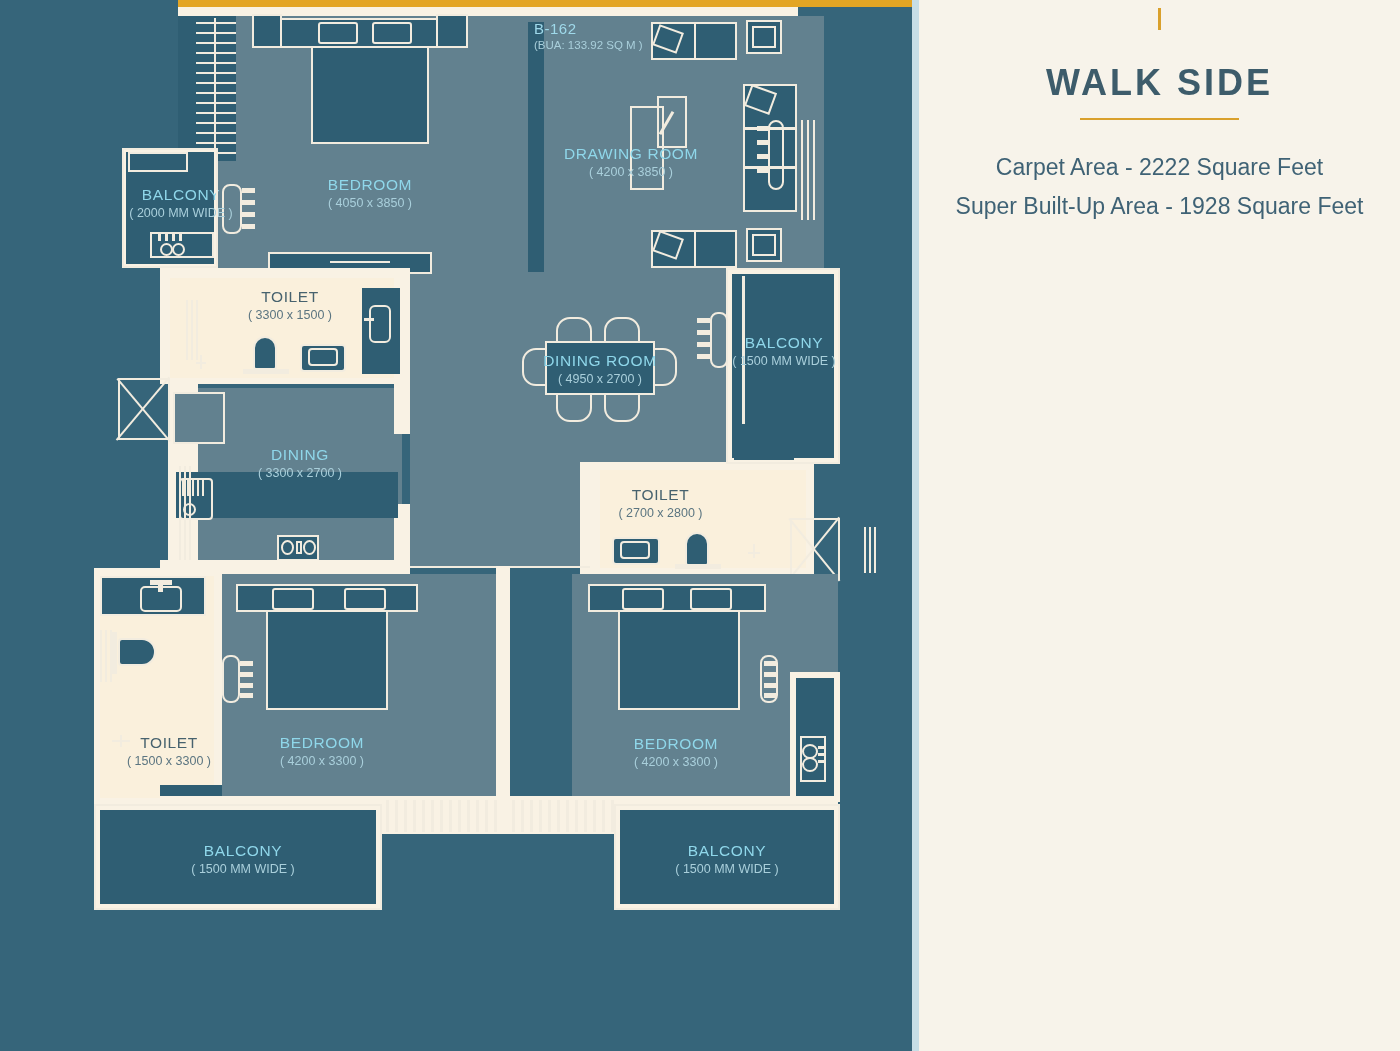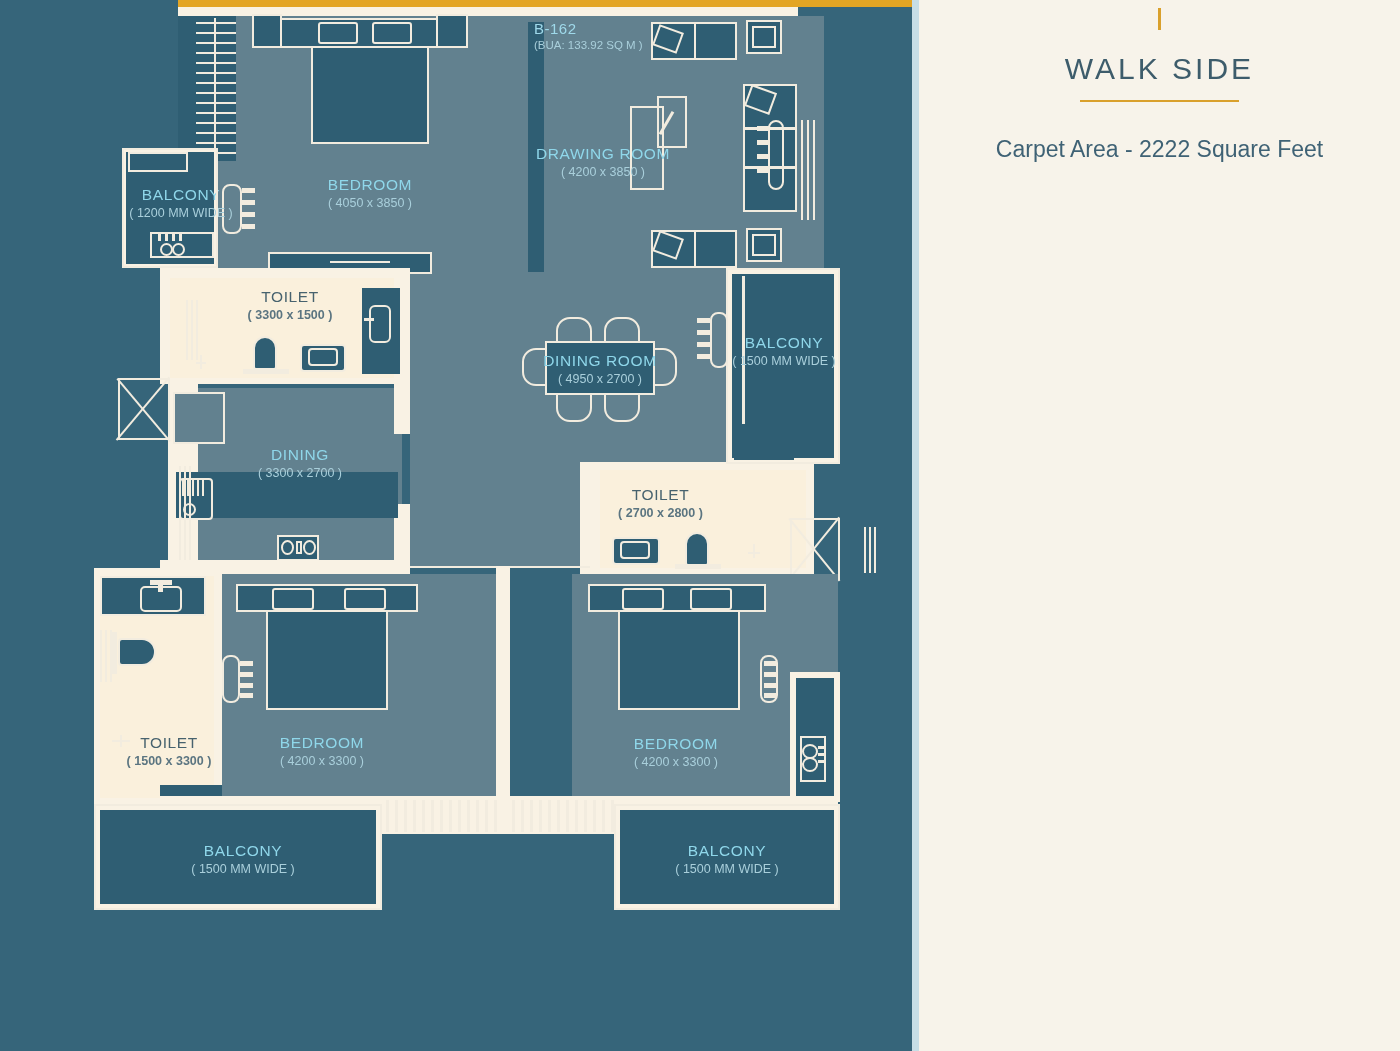--- a/index.html
+++ b/index.html
@@ -36,22 +36,22 @@
   
   #info-panel {
     position:absolute; left:919px; top:0; width:481px; height:1051px;
     background:#f7f3ea;
     display:flex; flex-direction:column; align-items:center;
   }
   #info-tick {
     width:3px; height:22px; background:#d9a02c; margin-top:8px;
   }
   #info-title {
-    margin-top:22px;
-    font-size:30px; letter-spacing:3px; color:#3d5c6b; font-weight:400;
+    margin-top:32px;
+    font-size:36px; letter-spacing:3px; color:#3d5c6b; font-weight:700;
   }
   #info-rule {
     margin-top:14px; width:159px; height:2px; background:#d9a02c;
   }
   #info-list { margin-top:28px; text-align:center; }
   .info-line {
     font-size:23px; color:#3f6275; line-height:1.68; white-space:nowrap;
   }
 
   
@@ -62,21 +62,21 @@
   .furn  { position:absolute; background:#2f5e73; border:2px solid #f2ecdf; }
   .furn-l{ position:absolute; background:#62818f; border:2px solid #f2ecdf; }
   .outline{position:absolute; border:2px solid #f2ecdf; background:transparent;}
   .thinline{position:absolute; background:#f2ecdf;}
 
   
   .lbl { position:absolute; text-align:center; white-space:nowrap; }
   .lbl .n { display:block; font-size:15.5px; letter-spacing:.6px; color:#8fd7ea; }
   .lbl .d { display:block; font-size:12.5px; color:#a9cfdb; margin-top:2px; }
   .lbl.dark .n { color:#47626e; }
-  .lbl.dark .d { color:#5b7581;font-weight:bold; }
+  .lbl.dark .d { color:#5b7581; }
 
   #unit-code { position:absolute; left:534px; top:20px; color:#9fd9ea; }
   #unit-code .c1 { display:block; font-size:15px; letter-spacing:.5px;}
   #unit-code .c2 { display:block; font-size:11.5px; margin-top:2px; color:#a9cfdb;}
 
   
   #type-banner { position:absolute; left:95px; top:970px; width:744px; height:58px; }
   #type-line { position:absolute; left:0; top:26px; width:744px; height:2px; background:#d9a02c; }
   #type-cap-l { position:absolute; left:0; top:0; width:2px; height:28px; background:#d9a02c; }
   #type-cap-r { position:absolute; right:0; top:0; width:2px; height:28px; background:#d9a02c; }
@@ -154,21 +154,21 @@
     <div class="outline" style="left:222px;top:184px;width:20px;height:50px;border-radius:8px;"></div>
     <div class="hatch" style="left:242px;top:186px;width:16px;height:46px;">
       <i style="left:0;top:2px;width:13px;height:5px;"></i>
       <i style="left:0;top:14px;width:13px;height:5px;"></i>
       <i style="left:0;top:26px;width:13px;height:5px;"></i>
       <i style="left:0;top:38px;width:13px;height:5px;"></i>
     </div>
 
     <div class="lbl" style="left:122px;top:186px;width:118px;">
       <span class="n">BALCONY</span>
-      <span class="d">( 1200 MM WIDE )</span>
+      <span class="d">( 2000 MM WIDE )</span>
     </div>
 
     <div class="lbl" style="left:300px;top:176px;width:140px;">
       <span class="n">BEDROOM</span>
       <span class="d">( 4050 x 3850 )</span>
     </div>
 
     <div id="unit-code">
       <span class="c1">B-162</span>
       <span class="c2">(BUA:  133.92 SQ M  )</span>
@@ -200,21 +200,21 @@
     <div class="hatch" style="left:799px;top:120px;width:20px;height:100px;">
       <i style="left:2px;top:0;width:2px;height:100px;"></i>
       <i style="left:8px;top:0;width:2px;height:100px;"></i>
       <i style="left:14px;top:0;width:2px;height:100px;"></i>
     </div>
 
     <div class="outline" style="left:630px;top:106px;width:34px;height:84px;"></div>
     <div class="outline" style="left:657px;top:96px;width:30px;height:52px;"></div>
     <div class="thinline" style="left:665px;top:110px;width:3px;height:26px;transform:rotate(30deg);"></div>
 
-    <div class="lbl" style="left:528px;top:145px;width:150px;">
+    <div class="lbl" style="left:556px;top:145px;width:150px;">
       <span class="n">DRAWING ROOM</span>
       <span class="d">( 4200 x 3850 )</span>
     </div>
 
     <div class="wall" style="left:160px;top:268px;width:250px;height:116px;"></div>
     <div class="toilet" style="left:170px;top:278px;width:224px;height:100px;"></div>
     <div class="lbl dark" style="left:210px;top:288px;width:160px;">
       <span class="n">TOILET</span>
       <span class="d">( 3300 x 1500 )</span>
     </div>
@@ -452,16 +452,17 @@
   </div>
 
   <div id="plan-divider"></div>
 
   <div id="info-panel">
     <div id="info-tick"></div>
     <div id="info-title">WALK SIDE</div>
     <div id="info-rule"></div>
     <div id="info-list">
       <div class="info-line">Carpet Area - 2222 Square Feet</div>
+      <div class="info-line">Super Built-Up Area - 1928 Square Feet</div>
     </div>
   </div>
 
 </div>
 
 </body></html>

